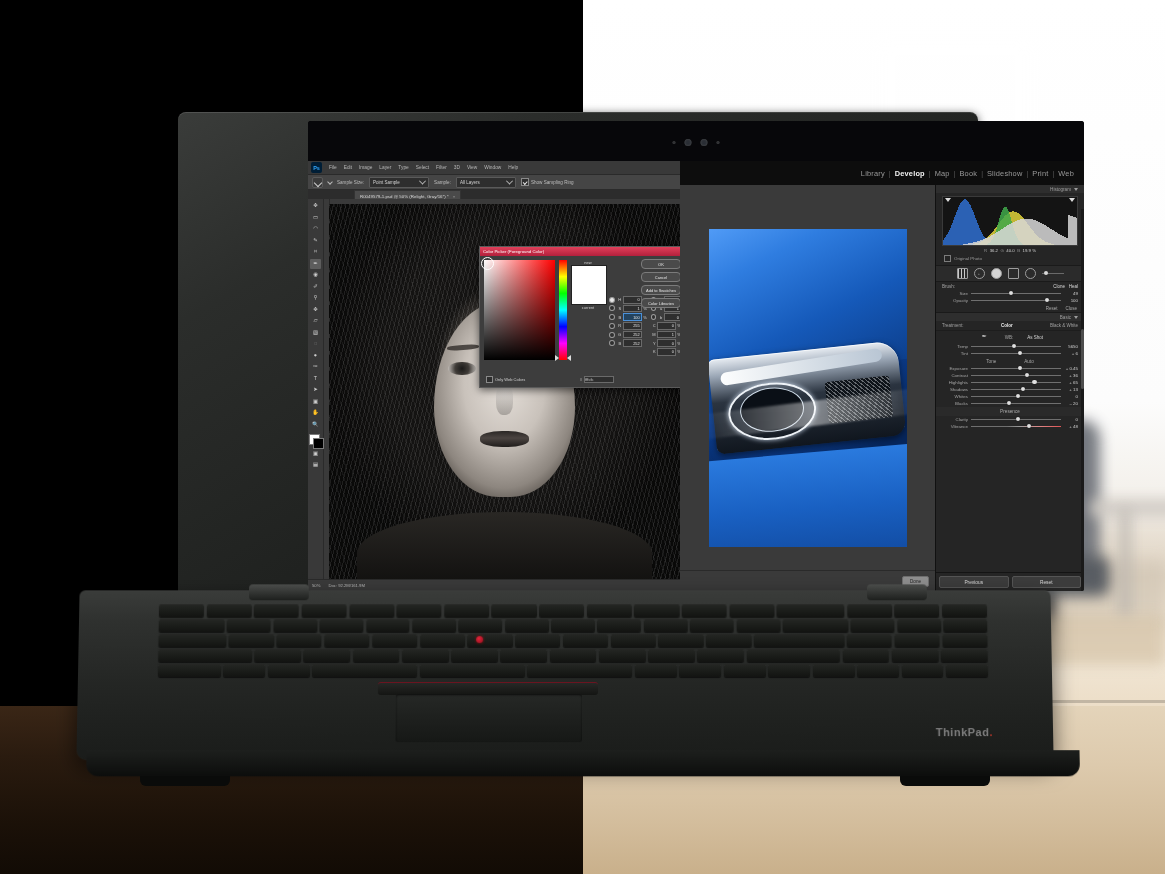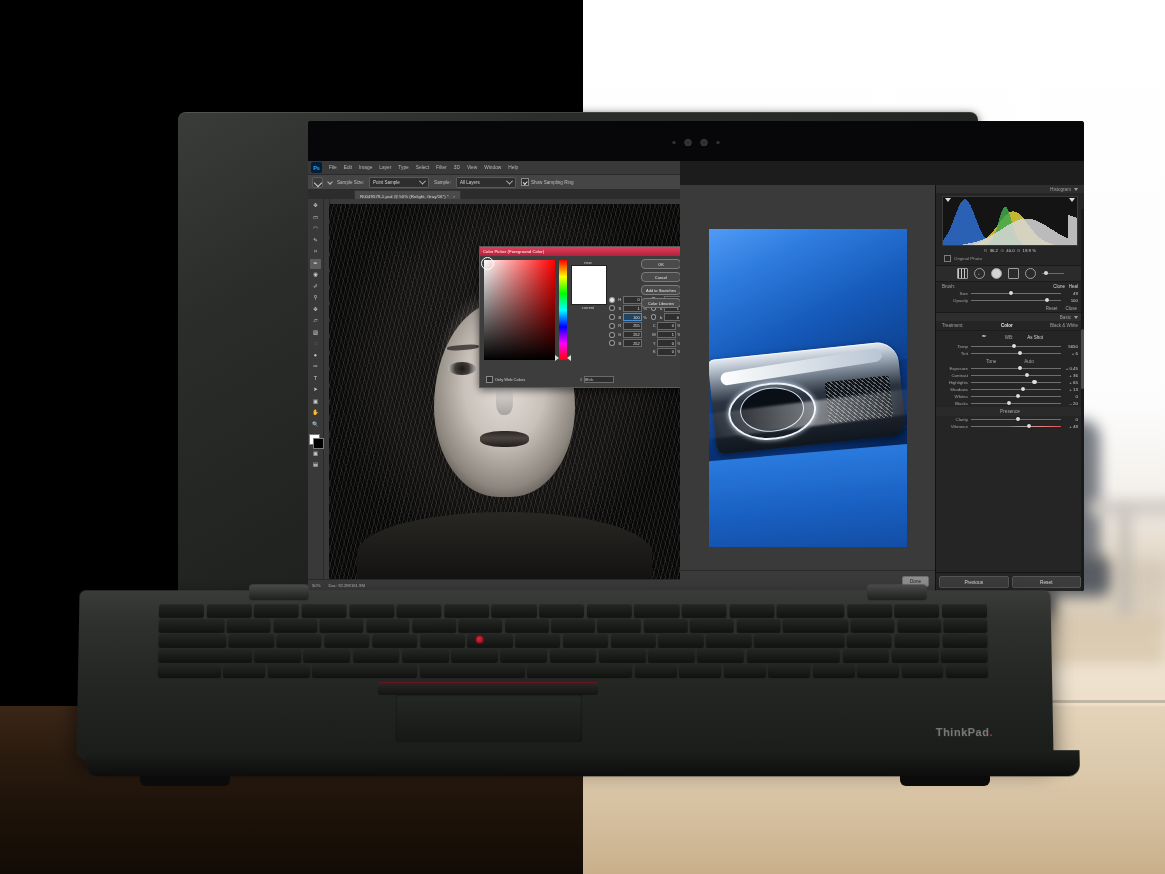--- a/index.html
+++ b/index.html
@@ -490,20 +490,35 @@
             </div>
 
             <div class="ps-statusbar">
               <span>50%</span>
               <span>Doc: 92.2M/161.9M</span>
             </div>
           </div>
 
           <div class="lr">
 
+            <div class="lr-modbar">
+              <span class="lr-mod">Library</span>
+              <span class="lr-sep">|</span>
+              <span class="lr-mod active">Develop</span>
+              <span class="lr-sep">|</span>
+              <span class="lr-mod">Map</span>
+              <span class="lr-sep">|</span>
+              <span class="lr-mod">Book</span>
+              <span class="lr-sep">|</span>
+              <span class="lr-mod">Slideshow</span>
+              <span class="lr-sep">|</span>
+              <span class="lr-mod">Print</span>
+              <span class="lr-sep">|</span>
+              <span class="lr-mod">Web</span>
+            </div>
 
             <div class="lr-main">
 
               <div class="lr-stage">
                 <div class="lr-photo">
                   <div class="car">
                     <div class="car-hood"></div>
                     <div class="lamp">
                       <div class="lamp-strip"></div>
                       <div class="lamp-ring"></div>

